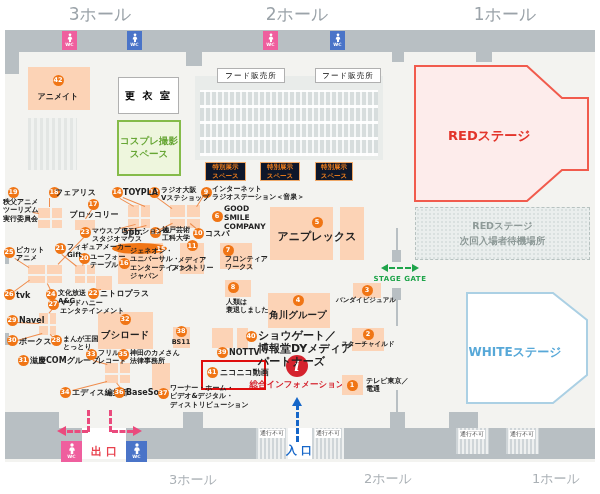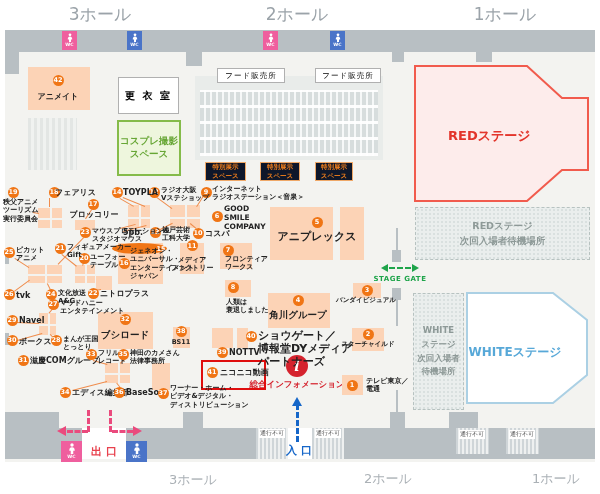--- a/index.html
+++ b/index.html
@@ -138,24 +138,20 @@
 スペース</div>
 
   <svg class="abs" style="left:0;top:0;pointer-events:none;" width="600" height="494">
     <polygon points="415,66 527,66 562,98 588,98 588,170 562,170 527,201 415,201" fill="#fdeceb" stroke="#f15b4d" stroke-width="2"></polygon>
     <polygon points="467,293 553,293 587,320 587,375 553,403 467,403" fill="#ffffff" stroke="#abd0e4" stroke-width="2"></polygon>
   </svg>
   <div class="abs" style="left:448px;top:127px;font-size:13px;font-weight:bold;color:#e3352b;">REDステージ</div>
   <div class="abs waitbox" style="left:415px;top:207px;width:173px;height:51px;font-size:9.5px;line-height:1.5;">REDステージ
 次回入場者待機場所</div>
   <div class="abs" style="left:460px;top:344px;width:110px;text-align:center;font-size:12px;font-weight:bold;color:#57a8d8;">WHITEステージ</div>
-  <div class="abs waitbox" style="left:413px;top:293px;width:49px;height:115px;font-size:8.5px;line-height:1.6;">WHITE
-ステージ
-次回入場者
-待機場所</div>
 
   <div class="abs" style="left:381px;top:263px;width:38px;height:9px;display:flex;align-items:center;">
     <span class="tri" style="border-top:4.5px solid transparent;border-bottom:4.5px solid transparent;border-right:7px solid #1ea44a;"></span>
     <span style="flex:1;border-top:2.5px dashed #1ea44a;margin:0 1px;"></span>
     <span class="tri" style="border-top:4.5px solid transparent;border-bottom:4.5px solid transparent;border-left:7px solid #1ea44a;"></span>
   </div>
   <div class="abs" style="left:369px;top:275px;width:62px;text-align:center;font-size:7px;font-weight:bold;color:#1ea44a;letter-spacing:.5px;">STAGE GATE</div>
 
   <div class="abs" style="left:286px;top:355px;width:22px;height:22px;border-radius:50%;background:#d5232e;color:#fff;display:flex;align-items:center;justify-content:center;font-family:'DejaVu Serif','Liberation Serif',serif;font-style:italic;font-weight:bold;font-size:14px;">i</div>
   <div class="abs" style="left:247px;top:379px;width:100px;text-align:center;font-size:8.5px;font-weight:bold;color:#d5232e;">総合インフォメーション</div>

